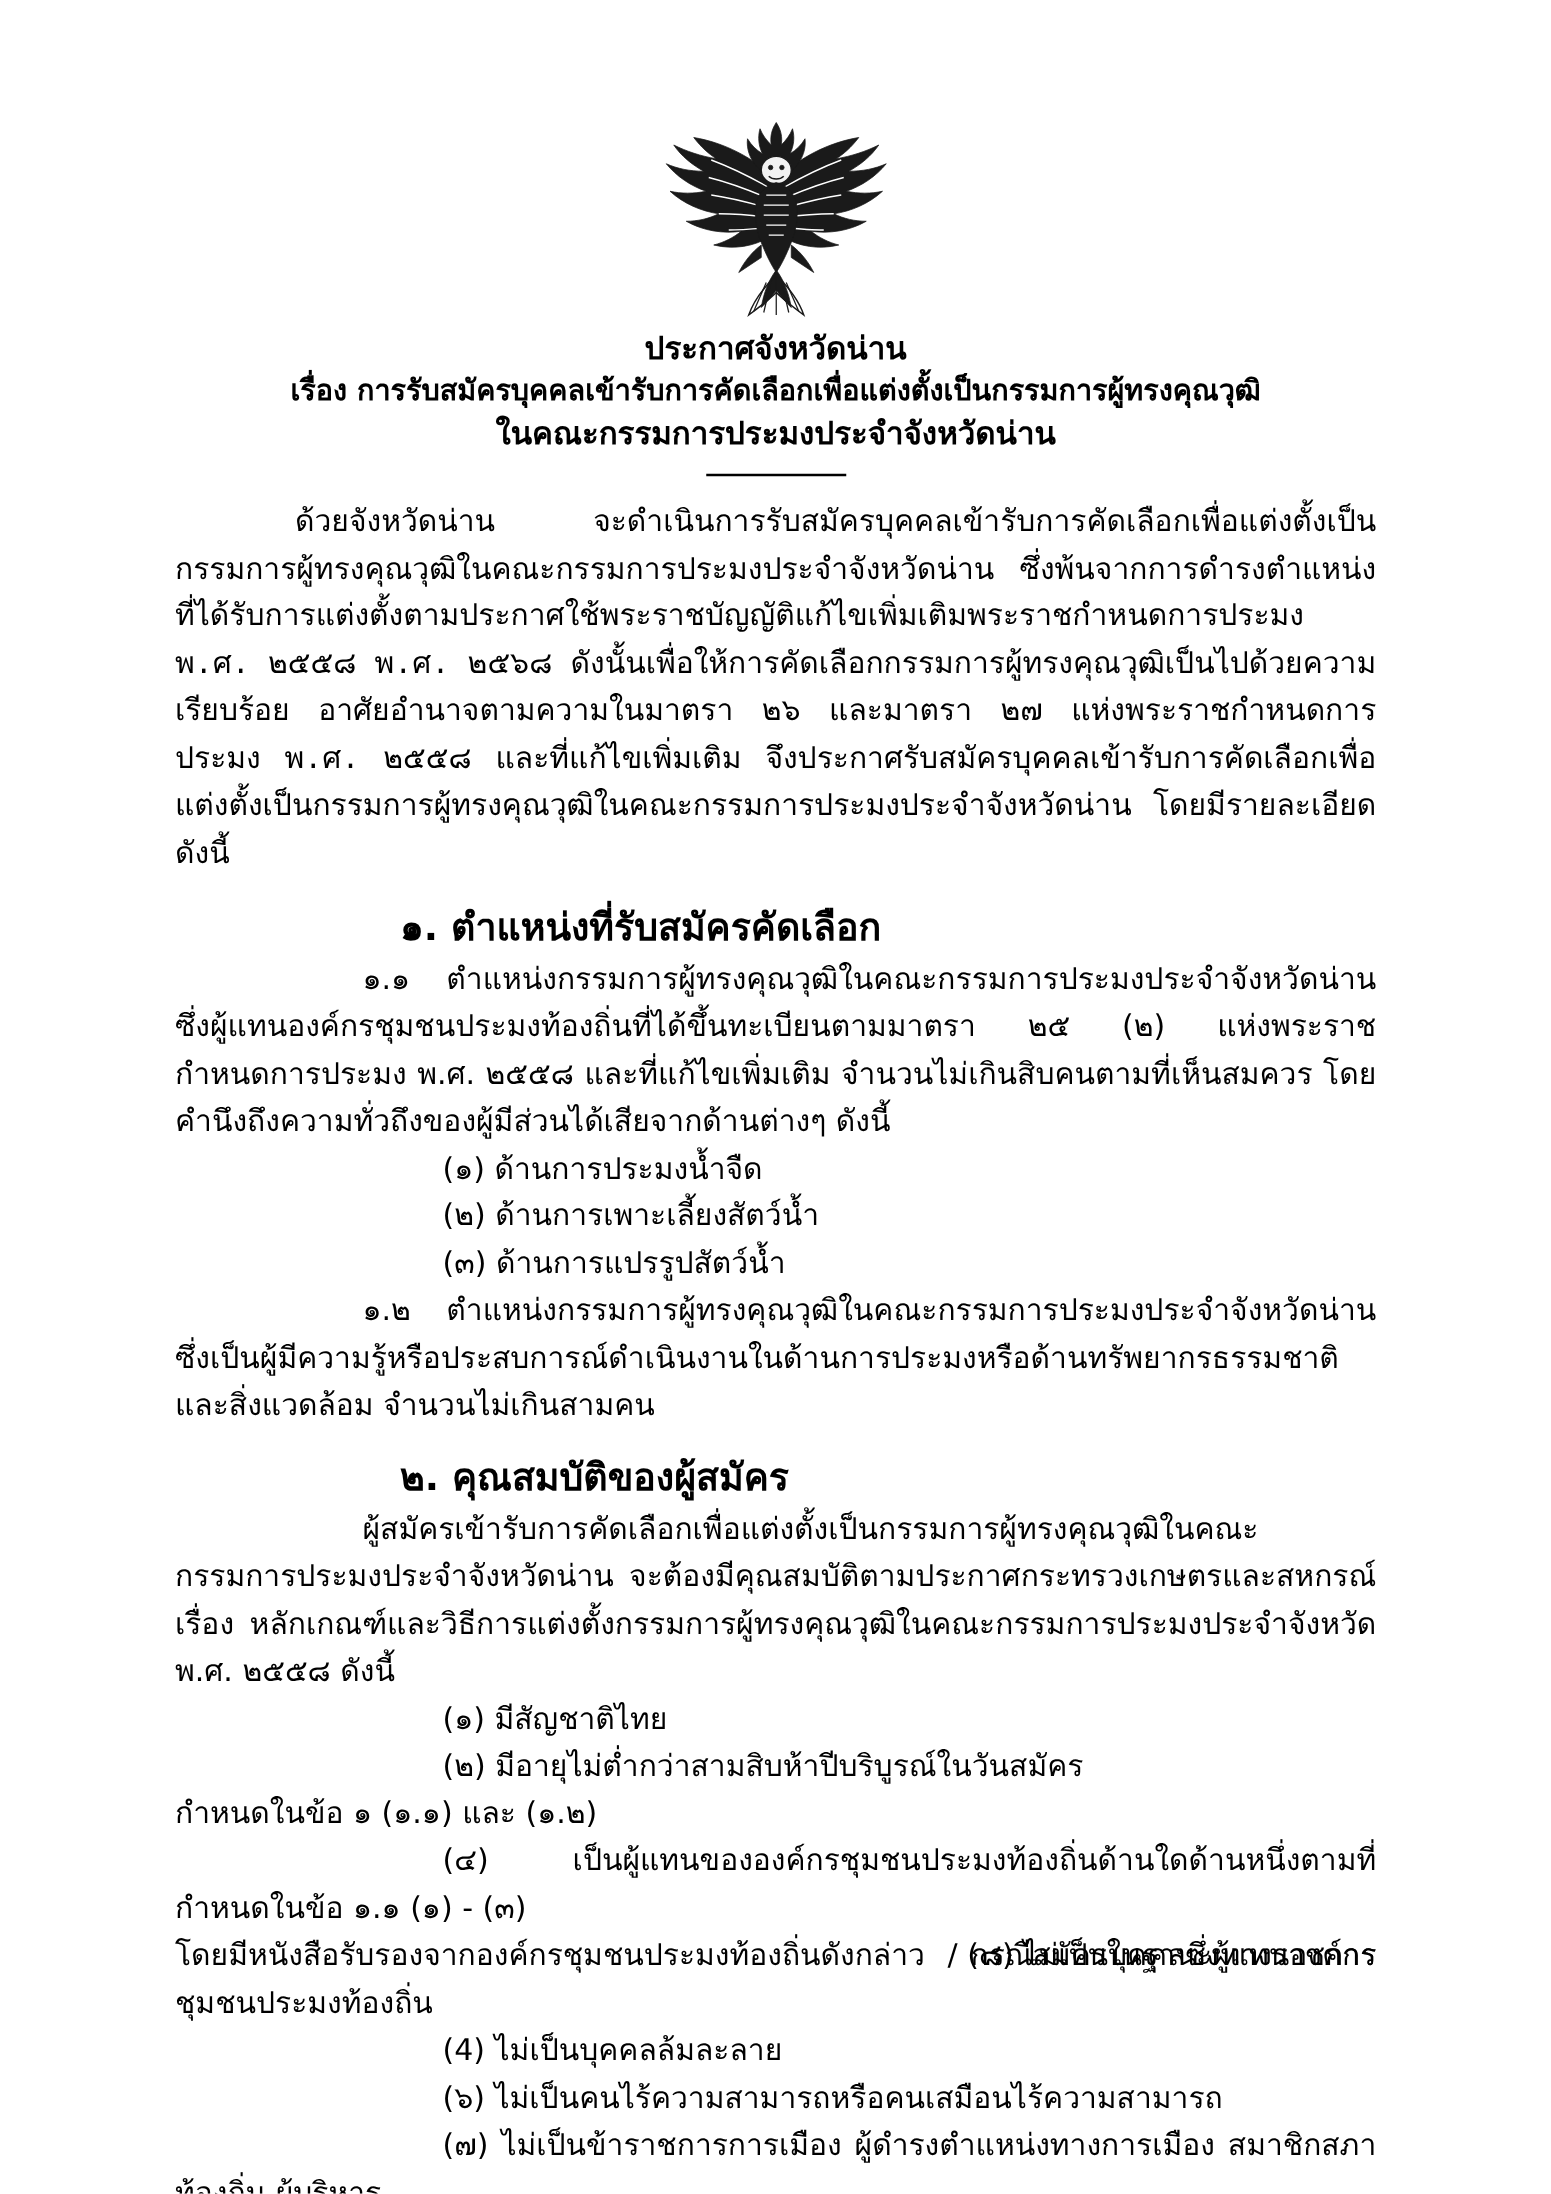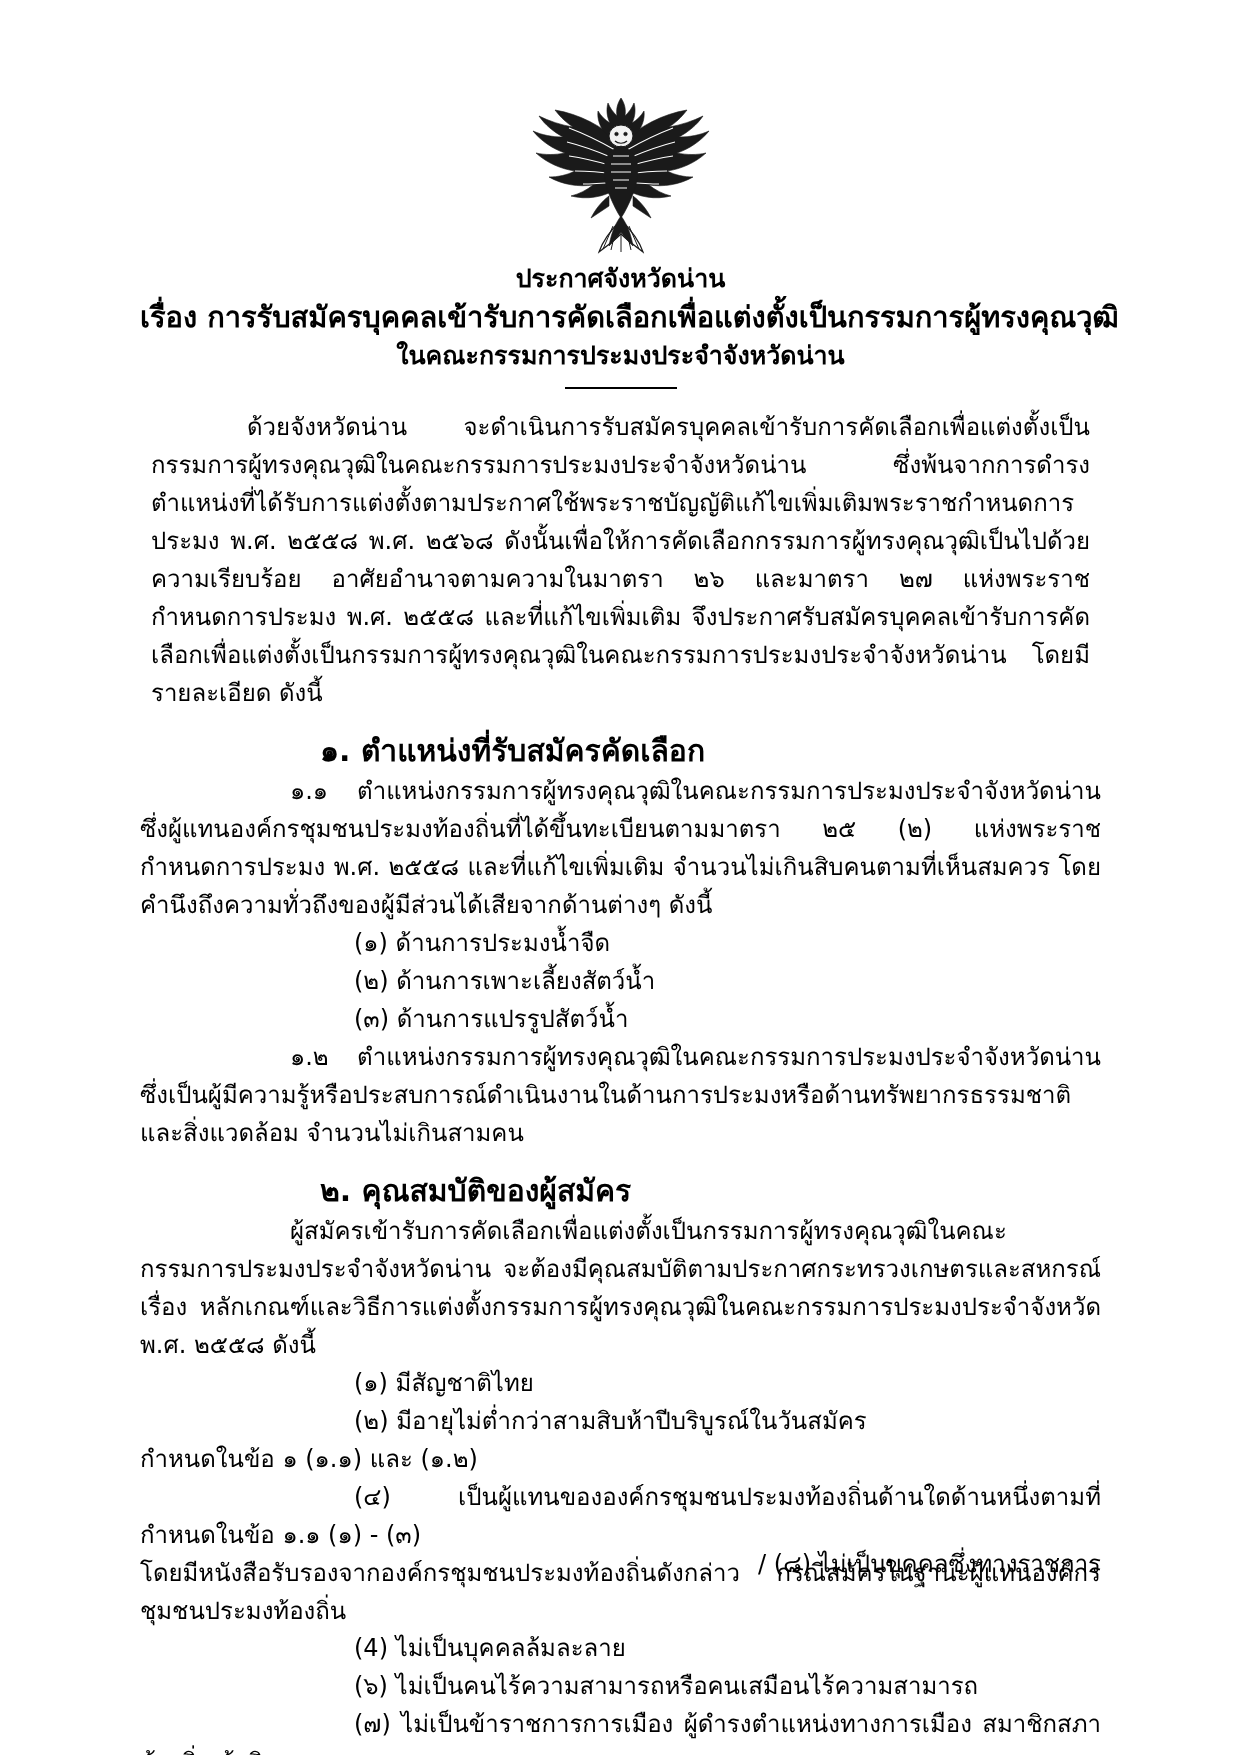--- a/index.html
+++ b/index.html
@@ -38,21 +38,21 @@
 
   
   .title-block {
     text-align: center;
     font-size: 25px;
     font-weight: bold;
     line-height: 1.42;
     letter-spacing: 0px;
   }
   .title-line { display: block; white-space: nowrap; }
-  .title-line.t2 { font-size: 29px; }
+  .title-line.t2 { font-size: 23px; }
 
   .rule-wrap {
     display: flex;
     justify-content: center;
     margin-top: 14px;
     margin-bottom: 20px;
   }
   .rule {
     width: 112px;
     height: 2px;
@@ -60,24 +60,25 @@
   }
 
   
   .body-block {
     font-size: 24px;
     line-height: 1.58;
     text-align: justify;
     text-justify: inter-character;
   }
   p.para {
-    margin: 11px;
+    margin: 0;
     text-indent: 96px;
     text-align: justify;
     text-justify: inter-character;
+    font-family: Liberation Mono, monospace;
   }
 
   h2.section {
     font-size: 30px;
     font-weight: bold;
     margin: 16px 0 0 0;
     padding-left: 180px;
     line-height: 1.5;
   }
 

